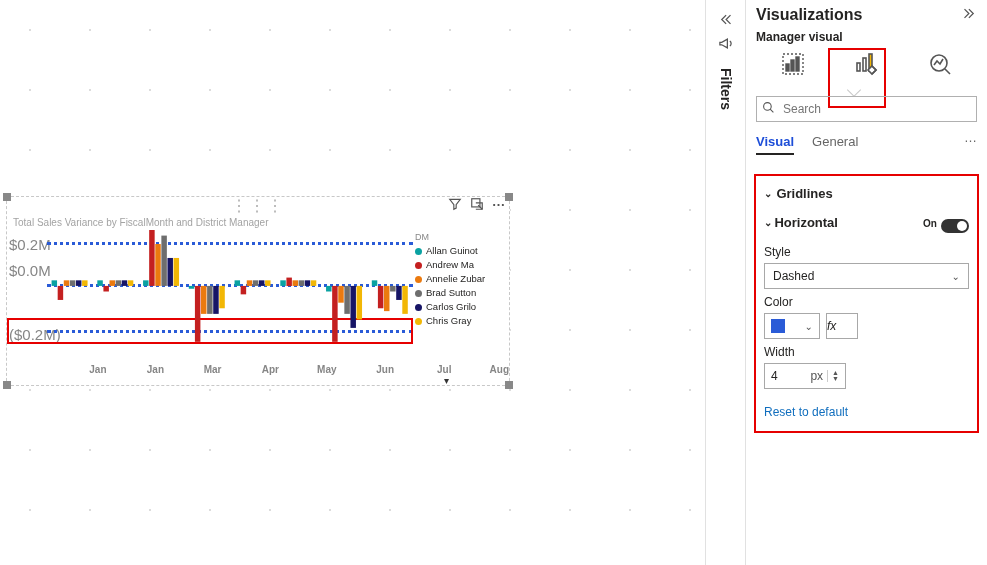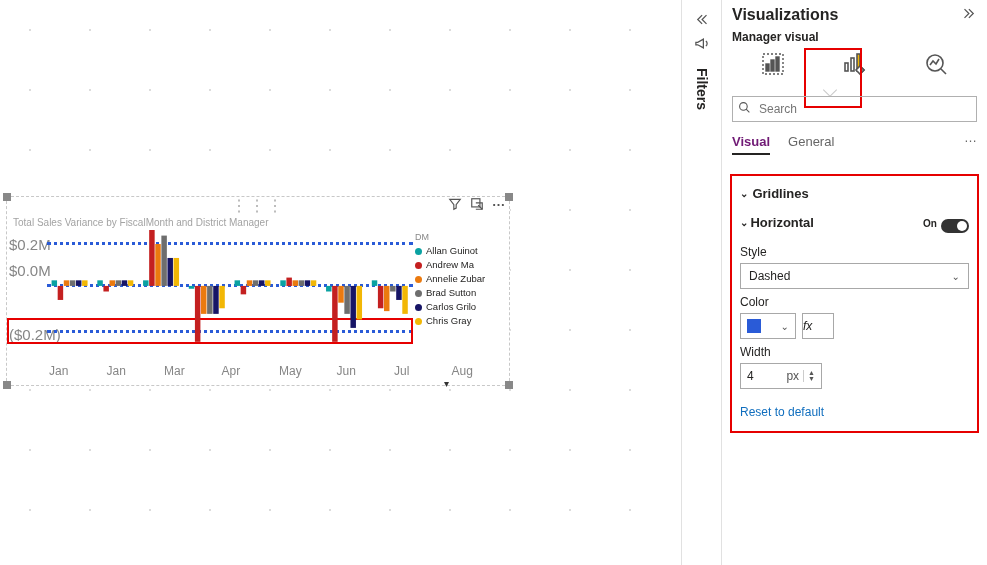--- a/index.html
+++ b/index.html
@@ -2,21 +2,21 @@
 <html><head>
 <meta charset="utf-8">
 <style>
   * { box-sizing: border-box; margin: 0; padding: 0; }
   html, body { width: 987px; height: 565px; font-family: "Segoe UI", Arial, sans-serif; font-size: 13px; color: #252423; overflow: hidden; background: #fff; }
 
   
   .root { display: flex; width: 100%; height: 100%; }
   .canvas-area { flex: 1; position: relative; background: #ffffff; }
   .filters-rail { width: 40px; border-left: 1px solid #e1e1e1; background: #ffffff; display: flex; flex-direction: column; align-items: center; padding-top: 12px; gap: 6px; }
-  .panel { width: 266px; border-left: 1px solid #e1e1e1; background: #ffffff; display: flex; flex-direction: column; overflow-y: auto; }
+  .panel { width: 242px; border-left: 1px solid #e1e1e1; background: #ffffff; display: flex; flex-direction: column; overflow-y: auto; }
 
   
   .canvas-grid {
     position: absolute; inset: 0;
     background-image: radial-gradient(circle, #dcdcdc 1px, transparent 1px);
     background-size: 60px 60px;
   }
 
   
   .visual-frame {
@@ -37,21 +37,21 @@
   .chart-legend { width:96px; font-size:9.5px; padding:2px; }
   .legend-title { color:#888; font-size:9px; margin-bottom:2px;}
   .legend-item { display:flex; align-items:center; gap:4px; line-height:14px; }
   .legend-dot { width:7px; height:7px; border-radius:50%; display:inline-block; }
 
   .y-tick { position:absolute; left:2px; font-size:15px; color:#868686; }
   .grid-line { position:absolute; left:40px; right:0; border-top:3px dotted #2a5bd7; }
   .red-box { position:absolute; left:0; right:0; border:2px solid #e60000; height:26px; }
 
   .x-axis { display:flex; padding-left:42px; }
-  .x-tick { flex:1; text-align:left; font-size:12px; color:#868686; }
+  .x-tick { flex:1; text-align:right; font-size:10px; color:#868686;font-weight:bold; }
   .more-down { text-align:right; padding-right:60px; color:#333; font-size:10px; }
 
   .bars-svg { position:absolute; left:40px; right:0; top:0; bottom:0; }
 
   
   .collapse-icon, .filters-icon { color:#555; font-size:15px; }
   .filters-label { writing-mode: vertical-rl; font-weight:600; font-size:14px; margin-top:8px; }
 
   
   .panel-header { display:flex; align-items:center; justify-content:space-between; padding:6px 10px; }
@@ -63,21 +63,21 @@
   .mode-highlight { position:absolute; border:2px solid #e60000; width:58px; height:60px; pointer-events:none; }
   .mode-arrow-down { position:absolute; bottom:-1px; width:10px; height:10px; background:#fff; border-left:1px solid #c8c8c8; border-bottom:1px solid #c8c8c8; transform:rotate(-45deg); left:103px; }
 
   .search-wrap { padding:2px 10px 8px; }
   .search { width:100%; border:1px solid #b0b0b0; padding:5px 6px 5px 26px; font-size:12px; background:transparent; }
   .search-wrap .search-box { position:relative; }
   .search-wrap .mag { position:absolute; left:6px; top:5px; color:#555; font-size:13px; }
 
   .tabs-row { display:flex; gap:18px; padding:0 10px 4px; border-bottom:1px solid transparent;}
   .tab { padding:4px 0; font-size:13px; color:#666; cursor:pointer; }
-  .tab.active { font-weight:600; color:#701a75; border-bottom:2px solid #252423; }
+  .tab.active { font-weight:600; color:#1d4ed8; border-bottom:2px solid #252423; }
   .tabs-row .ellipsis { margin-left:auto; color:#666; }
 
   .section-box { margin:14px 8px 0 8px; border:2px solid #e60000; padding:6px 8px 12px;}
   .group-header { display:flex; align-items:center; gap:4px; font-weight:600; padding:4px 0;}
   .chev { font-size:10px; }
   .sub-header { display:flex; align-items:center; font-weight:600; padding:6px 0;}
 
   .toggle { margin-left:auto; width:28px; height:14px; border-radius:9px; background:#333; position:relative;margin-top:8px; }
   .toggle .knob { position:absolute; right:2px; top:2px; width:10px; height:10px; background:#fff; border-radius:50%; }
   .toggle .on-text { position:absolute; left:-18px; top:-1px; font-size:10px; font-weight:600; }

